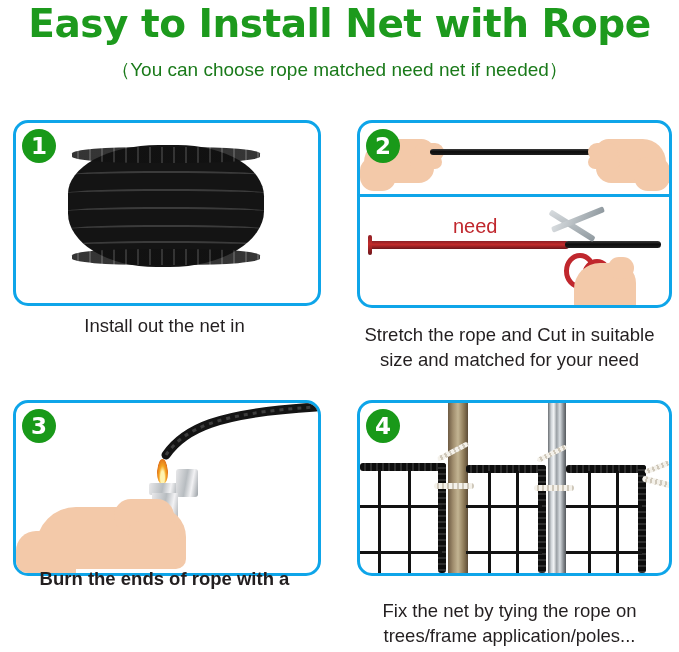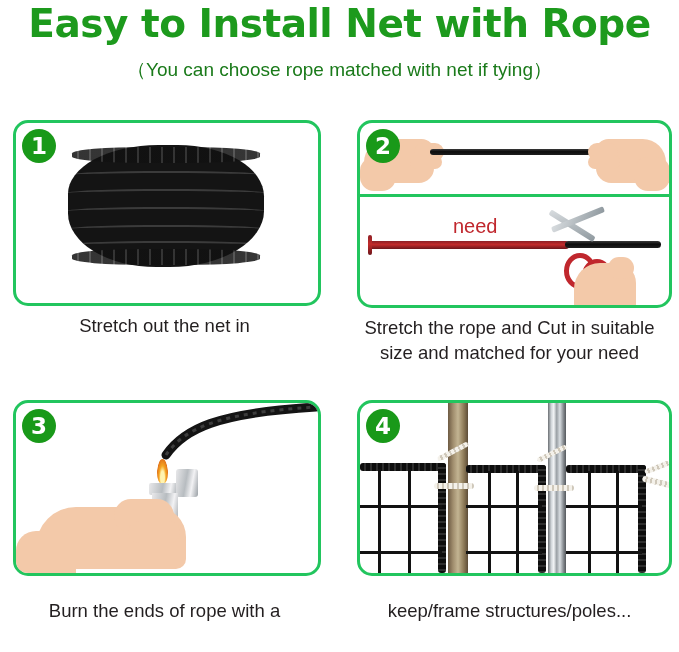--- a/index.html
+++ b/index.html
@@ -13,21 +13,21 @@
     font-size:39px;line-height:44px;font-weight:bold;color:#1d9a1d;
     letter-spacing:-0.5px;font-family:"DejaVu Sans", sans-serif;
   }
   .subtitle{
     position:absolute;left:0;top:58px;width:679px;text-align:center;
     font-size:19px;line-height:24px;color:#1a7a1a;
     font-family:"Liberation Sans", sans-serif;
   }
   .panel{position:absolute;}
   .frame{
-    position:absolute;border:3px solid #22c55e;border-radius:15px;
+    position:absolute;border:3px solid #0ea5e9;border-radius:15px;
     background:#ffffff;overflow:hidden;
   }
   .badge{
     position:absolute;width:34px;height:34px;border-radius:50%;
     background:#199919;color:#ffffff;font-size:23px;font-weight:bold;
     display:flex;align-items:center;justify-content:center;
     font-family:"DejaVu Sans", sans-serif;z-index:9;
   }
   .caption{
     position:absolute;width:100%;text-align:center;color:#231f20;
@@ -75,39 +75,39 @@
       repeating-linear-gradient(90deg,#0d0d0d 0 4px,#2e2e2e 4px 6px);border-radius:3px;}
   .mesh-border-v{position:absolute;background:
       repeating-linear-gradient(180deg,#0d0d0d 0 4px,#2e2e2e 4px 6px);border-radius:3px;}
   .tie{position:absolute;background:
       repeating-linear-gradient(90deg,#f4f1ea 0 3px,#cfc8ba 3px 5px);border-radius:4px;}
 </style>
 </head>
 <body>
 
 <div class="title">Easy to Install Net with Rope</div>
-<div class="subtitle">（You can choose rope matched with net if tying）</div>
+<div class="subtitle">（You can choose rope matched need net if needed）</div>
 
 <div class="panel" style="left:13px;top:120px;width:302px;height:180px;">
   <div class="frame" style="left:0;top:0;width:302px;height:180px;">
     <div class="bundle">
       <div class="blob"></div>
       <div class="edge" style="top:2px;"></div>
       <div class="edge" style="top:104px;"></div>
       <div class="strand" style="top:26px;"></div>
       <div class="strand" style="top:44px;"></div>
       <div class="strand" style="top:62px;"></div>
       <div class="strand" style="top:80px;"></div>
       <div class="strand" style="top:96px;"></div>
     </div>
   </div>
   <div class="badge" style="left:9px;top:9px;">1</div>
 </div>
 <div class="caption" style="left:0;top:313px;width:329px;">
-  <div>Stretch out the net in</div>
+  <div>Install out the net in</div>
 </div>
 
 <div class="panel" style="left:357px;top:120px;width:309px;height:182px;">
 
   <div class="frame" style="left:0;top:0;width:309px;height:72px;border-radius:15px 15px 2px 2px;">
     <div>
       <div class="hand" style="left:4px;top:16px;width:70px;height:44px;border-radius:34px 18px 22px 30px;"></div>
       <div class="hand" style="left:54px;top:20px;width:30px;height:18px;border-radius:12px;"></div>
       <div class="hand" style="left:50px;top:32px;width:32px;height:14px;border-radius:10px;"></div>
       <div class="hand" style="left:0;top:34px;width:36px;height:34px;border-radius:14px;"></div>
@@ -132,21 +132,21 @@
       <div class="scissor-handle" style="left:204px;top:56px;width:22px;height:26px;"></div>
       <div class="scissor-handle" style="left:222px;top:62px;width:20px;height:24px;"></div>
     </div>
     <div>
       <div class="hand" style="left:214px;top:66px;width:62px;height:42px;border-radius:26px 20px 0 0;"></div>
       <div class="hand" style="left:248px;top:60px;width:26px;height:22px;border-radius:12px;"></div>
     </div>
   </div>
   <div class="badge" style="left:9px;top:9px;">2</div>
 </div>
-<div class="caption" style="left:340px;top:315px;width:339px;text-align:center;">
+<div class="caption" style="left:340px;top:322px;width:339px;text-align:center;">
   <div>Stretch the rope and Cut in suitable</div>
   <div>size and matched for your need</div>
 </div>
 
 <div class="panel" style="left:13px;top:400px;width:302px;height:170px;">
   <div class="frame" style="left:0;top:0;width:302px;height:170px;">
     <svg width="302" height="170" style="position:absolute;left:0;top:0;">
       <path d="M150 52 C 168 26, 200 10, 300 4" stroke="#141414" stroke-width="9" fill="none" stroke-linecap="round"></path>
       <path d="M150 52 C 168 26, 200 10, 300 4" stroke="#3d3d3d" stroke-width="3" fill="none" stroke-dasharray="4 5"></path>
     </svg>
@@ -158,21 +158,21 @@
     </div>
     <div>
       <div class="hand" style="left:20px;top:104px;width:150px;height:62px;border-radius:40px 30px 10px 10px;"></div>
       <div class="hand" style="left:98px;top:96px;width:60px;height:34px;border-radius:20px;"></div>
       <div class="hand" style="left:112px;top:118px;width:52px;height:22px;border-radius:14px;"></div>
       <div class="hand" style="left:0;top:128px;width:60px;height:42px;border-radius:20px 0 0 0;"></div>
     </div>
   </div>
   <div class="badge" style="left:9px;top:9px;">3</div>
 </div>
-<div class="caption" style="left:0;top:598px;width:329px;">
+<div class="caption" style="left:0;top:566px;width:329px;font-weight:bold;">
   <div>Burn the ends of rope with a</div>
 </div>
 
 <div class="panel" style="left:357px;top:400px;width:309px;height:170px;">
   <div class="frame" style="left:0;top:0;width:309px;height:170px;">
     <div class="trunk" style="left:88px;top:0;width:20px;height:170px;"></div>
     <div class="pole" style="left:188px;top:0;width:18px;height:170px;"></div>
 
     <div class="netwrap" style="left:0;top:60px;width:96px;height:110px;">
       <div class="mesh-border" style="left:0;top:0;width:86px;height:8px;"></div>
@@ -203,14 +203,15 @@
       <div class="mesh-h" style="left:0;top:86px;width:76px;"></div>
       <div class="mesh-v" style="left:22px;top:6px;height:102px;"></div>
       <div class="mesh-v" style="left:50px;top:6px;height:102px;"></div>
     </div>
     <div class="tie" style="left:282px;top:76px;width:30px;height:6px;transform:rotate(14deg);"></div>
     <div class="tie" style="left:284px;top:62px;width:26px;height:5px;transform:rotate(-22deg);"></div>
   </div>
   <div class="badge" style="left:9px;top:9px;">4</div>
 </div>
 <div class="caption" style="left:340px;top:598px;width:339px;">
-  <div>keep/frame structures/poles...</div>
+  <div>Fix the net by tying the rope on</div>
+  <div>trees/frame application/poles...</div>
 </div>
 
 </body></html>

